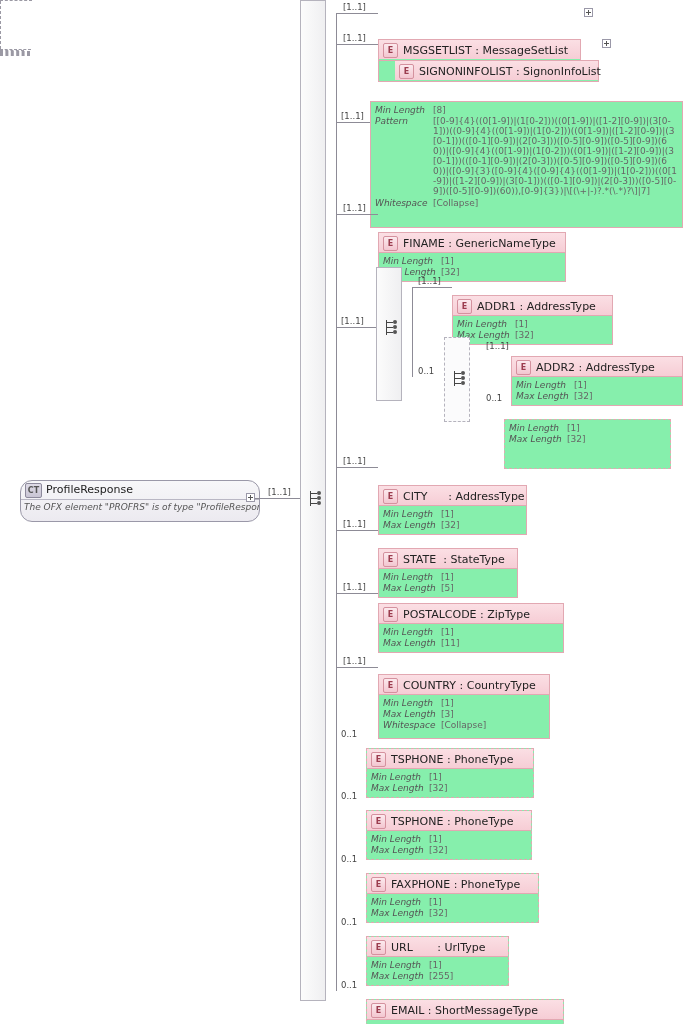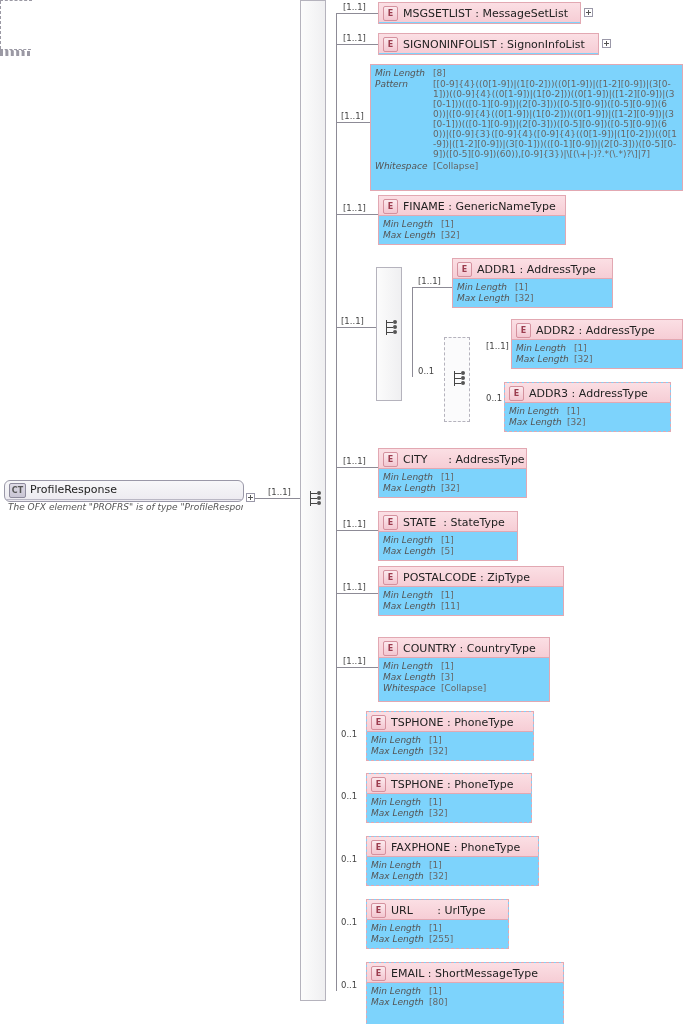--- a/index.html
+++ b/index.html
@@ -7,44 +7,44 @@
     width:687px;height:1024px;position:relative;
     background:#ffffff;
     font-family:"DejaVu Sans","Liberation Sans",sans-serif;
     font-size:11px;color:#333;
     overflow:hidden;
   }
   .canvas{position:absolute;left:0;top:0;width:687px;height:1024px;}
 
   
   .root-box{
-    position:absolute;left:4px;top:480px;width:240px;height:22px;
+    position:absolute;left:20px;top:480px;width:240px;height:42px;
     background:linear-gradient(to bottom,#f7f7f9 0%,#eceaf0 100%);
-    border:1px solid #9a98a8;border-radius:6px;
+    border:1px solid #9a98a8;border-radius:12px;
     box-sizing:border-box;
   }
   .root-head{height:18px;line-height:18px;padding-left:4px;white-space:nowrap;}
   .ct-badge{
     display:inline-block;width:15px;height:13px;line-height:13px;
     text-align:center;font-size:8px;font-weight:bold;color:#555;
     background:linear-gradient(to bottom,#dedbe6,#c9c5d4);
     border:1px solid #8d8a9c;border-radius:2px;vertical-align:middle;
     margin-right:4px;
   }
   .root-name{font-size:11px;color:#222;vertical-align:middle;}
   .root-doc{
     border-top:1px solid #b9b7c4;
     font-style:italic;font-size:9px;color:#555;padding:2px 3px;line-height:11px;
     white-space:nowrap;overflow:hidden;
   }
 
   
   .el{
     position:absolute;box-sizing:border-box;
-    background:#7dd3fc;border:1px solid #e2a8b2;
+    background:#86efac;border:1px solid #e2a8b2;margin-top:37px;
   }
   .el.req{ border-style:solid; }
   .el.opt{ border-style:dashed; }
   .el .hdr{
     height:19px;line-height:19px;padding-left:4px;white-space:nowrap;
     background:linear-gradient(to bottom,#fbdfe4 0%,#f6cdd5 100%);
     border-bottom:1px solid #e2a8b2;
   }
   .el.nofacets .hdr{border-bottom:none;}
   .e-badge{
@@ -140,21 +140,21 @@
   <div class="occ" style="left:343px;top:2px;">[1..1]</div>
   <div class="el req nofacets" style="left:378px;top:2px;width:203px;height:22px;">
     <div class="hdr">
       <span class="e-badge">E</span><span class="e-name">MSGSETLIST</span>&nbsp;<span class="e-type">: MessageSetList</span>
     </div>
   </div>
   <div class="expander" style="left:584px;top:8px;"></div>
 
   <div class="ln hln" style="left:336px;top:44px;width:42px;"></div>
   <div class="occ" style="left:343px;top:33px;">[1..1]</div>
-  <div class="el req nofacets" style="left:378px;top:33px;width:221px;height:22px;">
+  <div class="el req nofacets" style="left:378px;top:23px;width:221px;height:22px;padding-left:16px;">
     <div class="hdr">
       <span class="e-badge">E</span><span class="e-name">SIGNONINFOLIST</span>&nbsp;<span class="e-type">: SignonInfoList</span>
     </div>
   </div>
   <div class="expander" style="left:602px;top:39px;"></div>
 
   <div class="ln hln" style="left:336px;top:122px;width:34px;"></div>
   <div class="occ" style="left:341px;top:111px;">[1..1]</div>
   <div class="el req" style="left:370px;top:64px;width:313px;height:127px;">
     <div class="facets">
@@ -228,23 +228,20 @@
     </div>
     <div class="facets">
       <div class="facet-row"><span class="facet-k">Min Length</span><span class="facet-v">[1]</span></div>
       <div class="facet-row"><span class="facet-k">Max Length</span><span class="facet-v">[32]</span></div>
     </div>
   </div>
 
   <div class="dln" style="left:480px;top:404px;width:24px;"></div>
   <div class="occ" style="left:486px;top:393px;">0..1</div>
   <div class="el opt" style="left:504px;top:382px;width:167px;height:50px;">
-    <div class="hdr">
-      <span class="e-badge">E</span><span class="e-name">ADDR3</span>&nbsp;<span class="e-type">: AddressType</span>
-    </div>
     <div class="facets">
       <div class="facet-row"><span class="facet-k">Min Length</span><span class="facet-v">[1]</span></div>
       <div class="facet-row"><span class="facet-k">Max Length</span><span class="facet-v">[32]</span></div>
     </div>
   </div>
 
   <div class="ln hln" style="left:336px;top:467px;width:42px;"></div>
   <div class="occ" style="left:343px;top:456px;">[1..1]</div>
   <div class="el req" style="left:378px;top:448px;width:149px;height:50px;">
     <div class="hdr">

